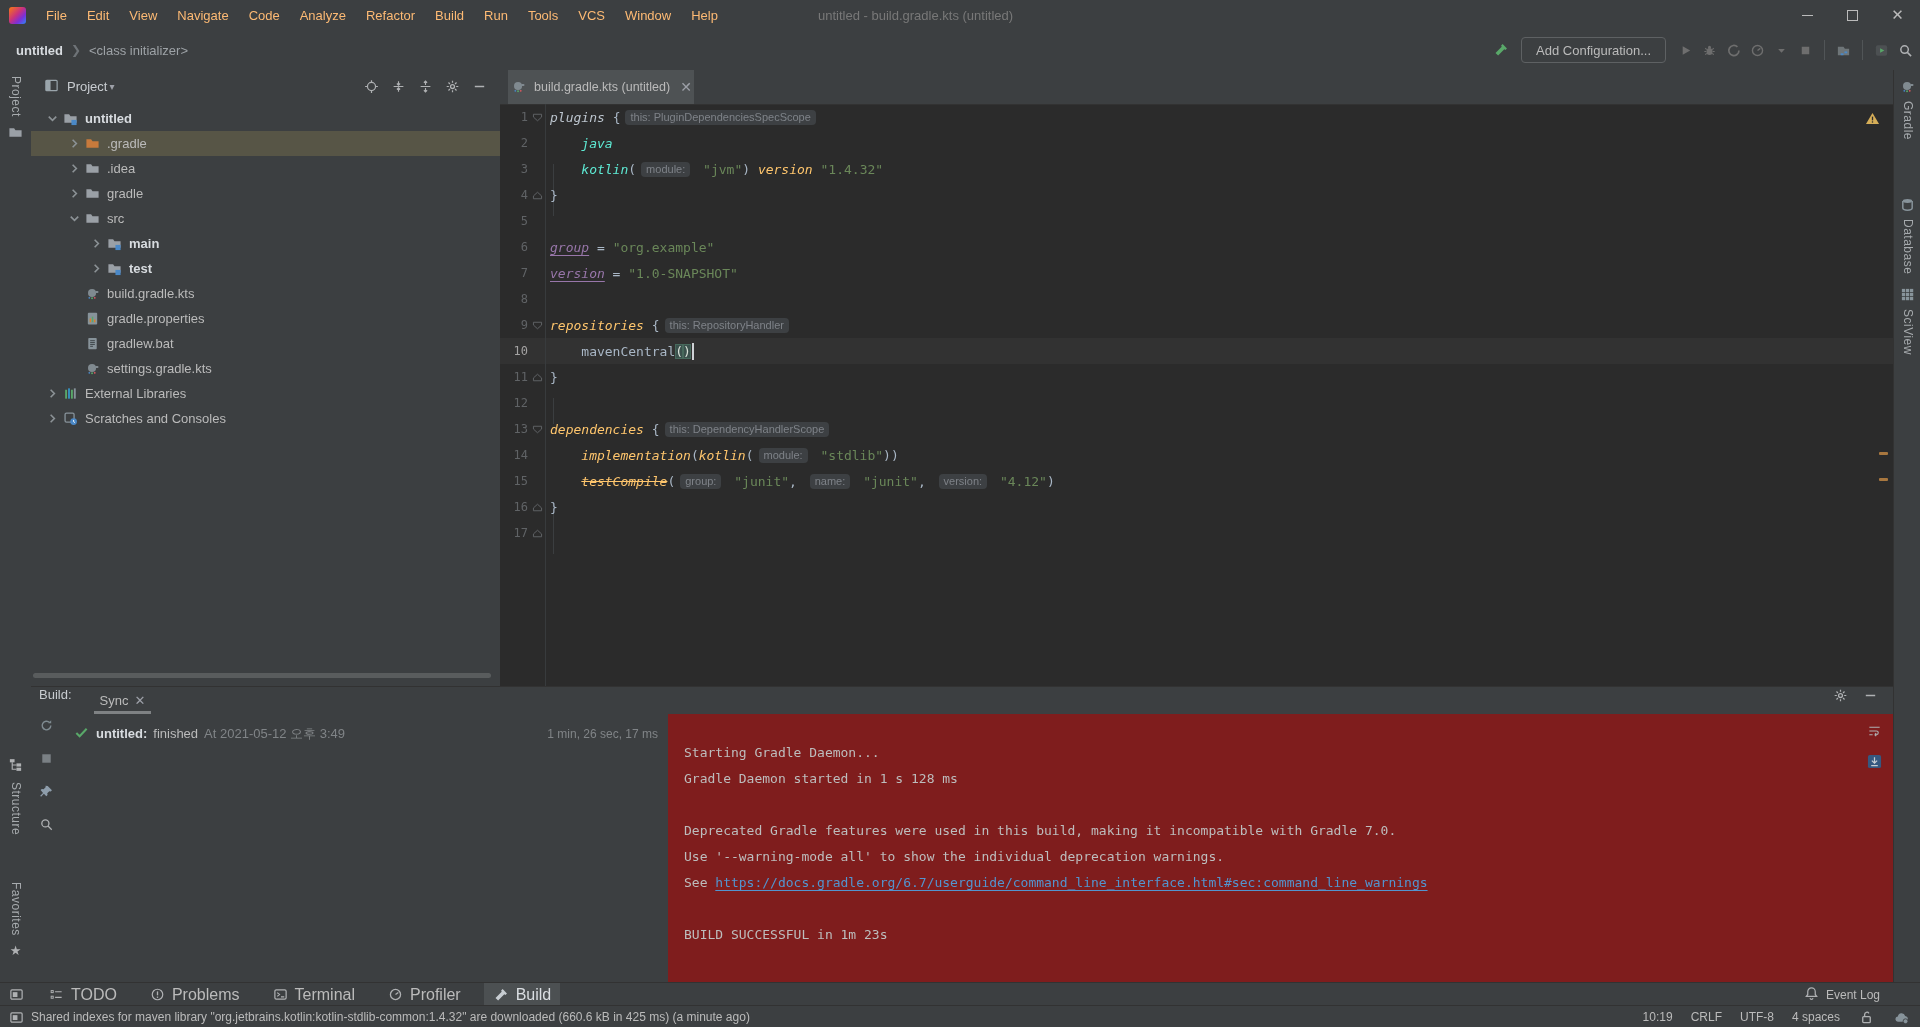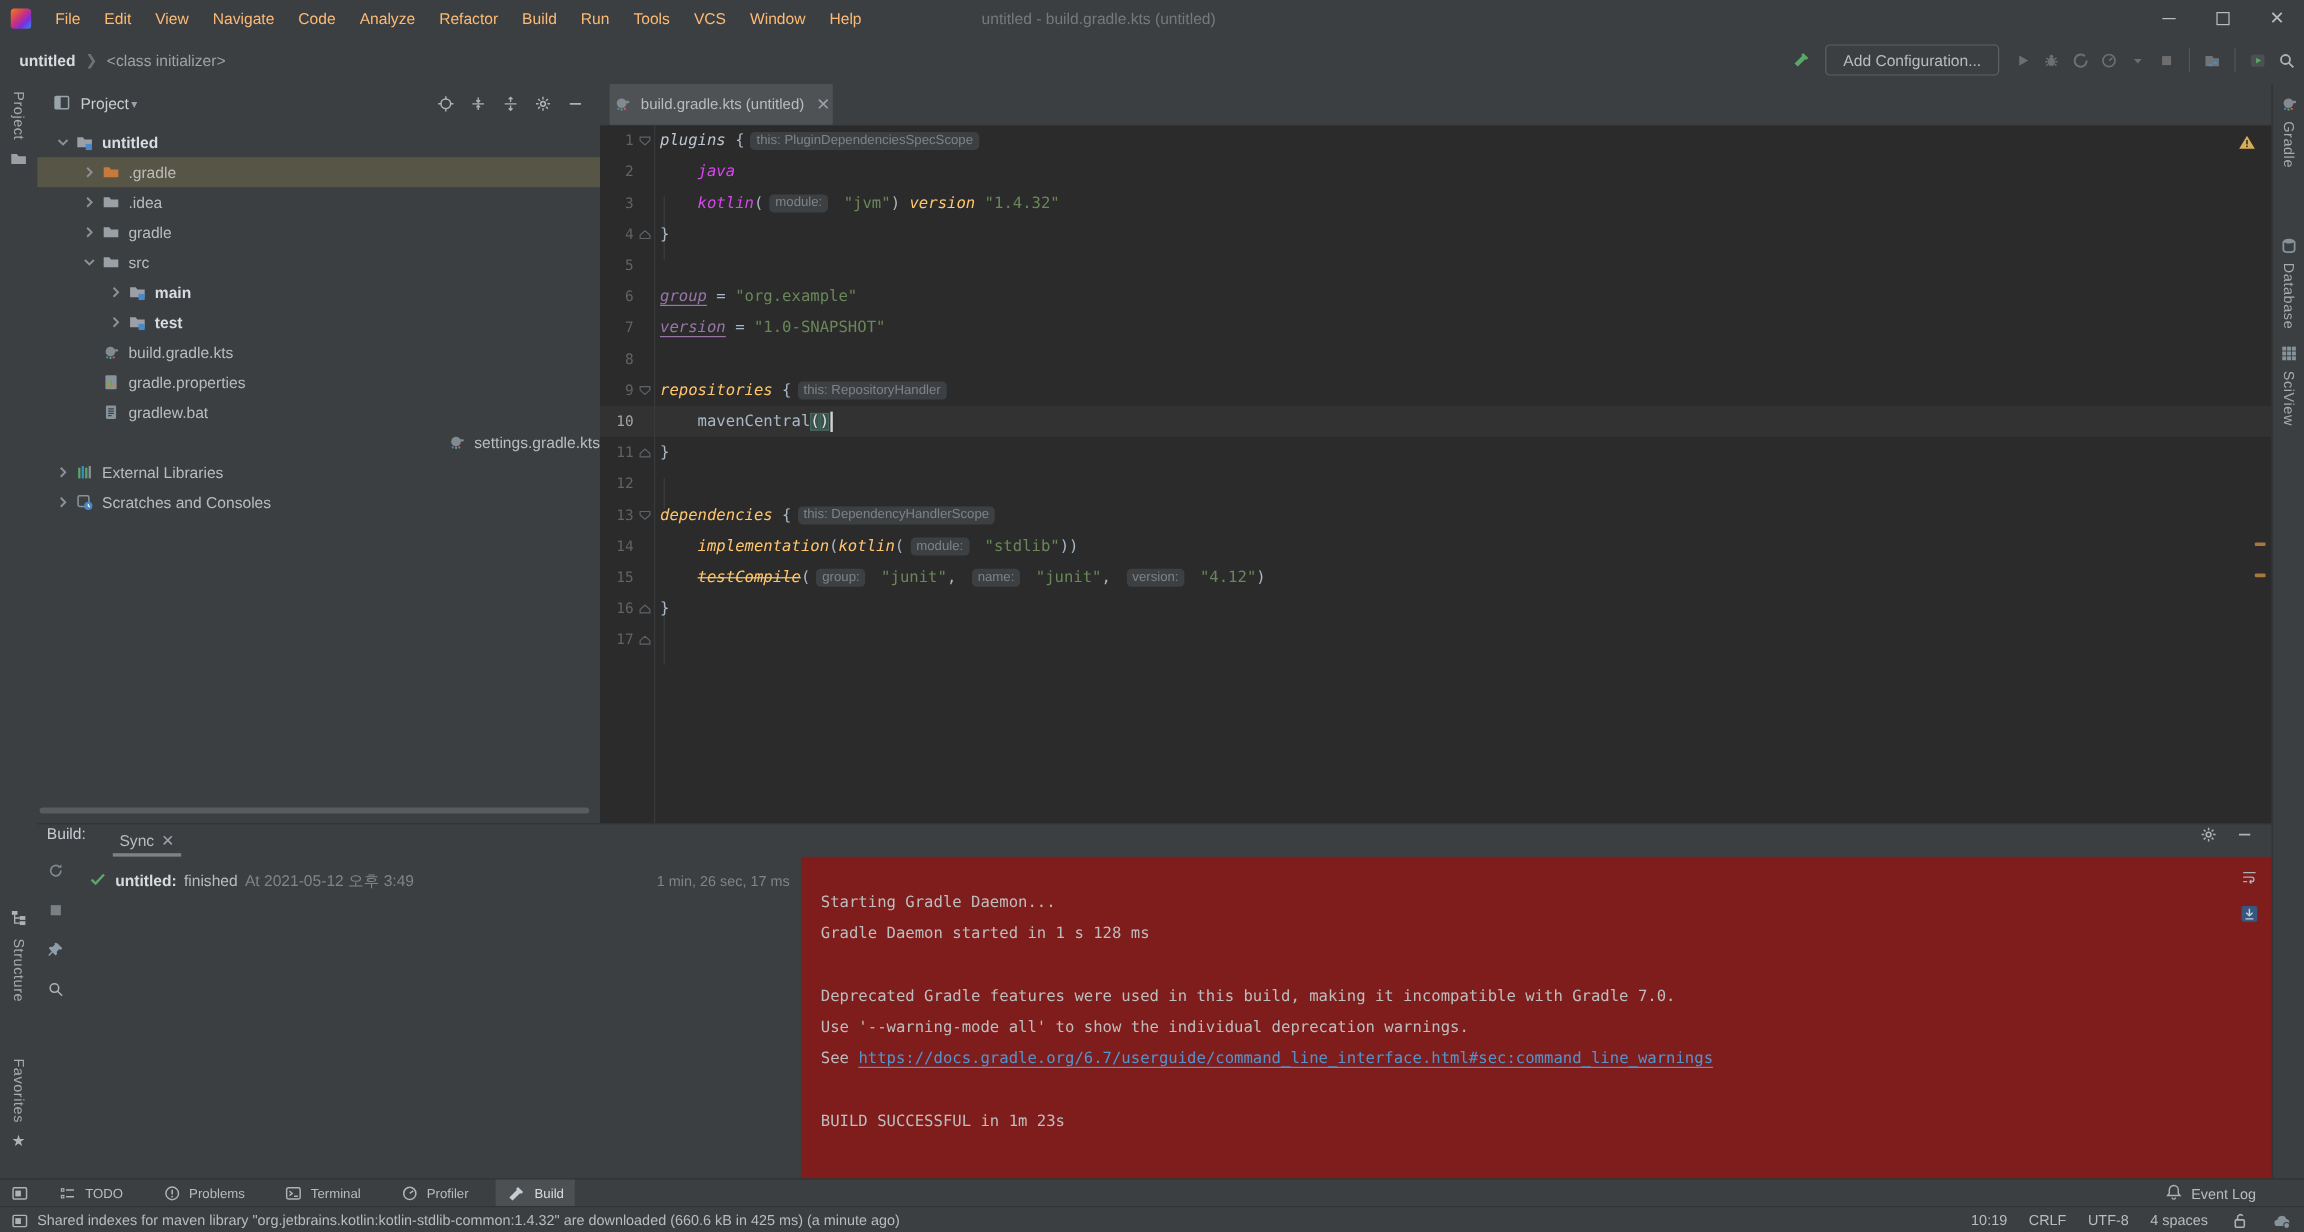--- a/index.html
+++ b/index.html
@@ -54,21 +54,21 @@
   #gut-line{position:absolute;left:45px;top:0;bottom:0;width:1px;background:#383B3D}
   .iguide{position:absolute;width:1px;background:#3B3E40}
   .code-line{position:absolute;left:0;width:100%;height:26px;display:flex;align-items:center;
              font-family:"DejaVu Sans Mono",monospace;font-size:13px;white-space:pre;color:#A9B7C6}
   .lnum{position:absolute;left:0;width:28px;text-align:right;color:#606366;font-size:12px;font-family:"DejaVu Sans Mono",monospace}
   .lnum.cur{color:#A4A3A3}
   .fold{position:absolute;left:30px;width:15px;display:flex;justify-content:center}
   .ctext{margin-left:50px;display:flex;align-items:center}
   .tk-d{color:#A9B7C6}.tk-s{color:#6A8759}
   .tk-f{color:#FFC66D;font-style:italic}.tk-k{color:#FFC66D;font-style:italic}
-  .tk-p{color:#d946ef;font-style:italic}
+  .tk-p{color:#5eead4;font-style:italic}
   .tk-pu{color:#9876AA;font-style:italic;text-decoration:underline;text-underline-offset:3px}
   .tk-blk{color:#BCC5CE;font-style:italic}
   .tk-dep{color:#FFC66D;font-style:italic;text-decoration:line-through}
   .tk-ph{color:#D8E0D8;background:#3B514D;box-shadow:inset 0 0 0 1px #47695C}
   .inlay{background:#3D4043;color:#7E8288;font-family:"Liberation Sans",sans-serif;font-size:11px;
          border-radius:4px;padding:1.5px 5px;margin:0 5px;font-style:normal;white-space:pre}
   .caret{display:inline-block;width:2px;height:17px;background:#CFD2D6;margin-left:1px}
   .stripe-mark{position:absolute;width:9px;height:3px;border-radius:1px;background:#A8773F}
   
   #right-strip{position:absolute;left:1893px;top:70px;width:27px;height:912px;background:#3C3F41;border-left:1px solid #323232}
@@ -88,21 +88,21 @@
   #bp-status-state{color:#BBBBBB}
   #bp-status-time{color:#808487}
   #bp-duration{margin-left:auto;color:#808487;font-size:12px}
   #console{position:absolute;left:637px;top:27px;right:0;bottom:0;background:#7f1d1d}
   .con-line{position:absolute;left:16px;height:26px;display:flex;align-items:center;white-space:pre;
             font-family:"DejaVu Sans Mono",monospace;font-size:13px;color:#BDBDBD}
   .con-line a{color:#5394CF;text-decoration:underline;text-underline-offset:3px}
   #con-icons{position:absolute;right:10px;top:8px;display:flex;flex-direction:column;gap:14px}
   
   #bottom-bar{position:absolute;left:0;top:982px;width:1920px;height:23px;background:#3C3F41;border-top:1px solid #323232;display:flex;align-items:center}
-  .btool{display:flex;align-items:center;gap:6px;height:23px;padding:0 9px;color:#BBBBBB;font-size:11px}
+  .btool{display:flex;align-items:center;gap:6px;height:23px;padding:0 9px;color:#BBBBBB;font-size:16px}
   .btool.active{background:#4C5052;color:#DADEE2}
   #event-log{position:absolute;right:40px;display:flex;align-items:center;gap:6px;font-size:12px}
   
   #status-bar{position:absolute;left:0;top:1005px;width:1920px;height:22px;background:#3C3F41;border-top:1px solid #323232;display:flex;align-items:center;font-size:12px}
   #sb-msg{margin-left:6px;color:#BBBBBB}
   #sb-right{position:absolute;right:10px;display:flex;align-items:center;gap:18px;color:#BBBBBB}
 </style>
 </head>
 <body>
 
@@ -396,21 +396,21 @@
       <div class="trow" style="padding-left: 34px;">
         <span class="tchev"></span>
         <span class="icn">
           <svg viewBox="0 0 16 16" width="15" height="15">
             <rect x="3.5" y="2" width="9" height="12" rx="1" fill="#87939A"></rect>
             <path d="M5.5 5h5M5.5 7h5M5.5 9h5M5.5 11h3" stroke="#3C4246" stroke-width="1"></path>
           </svg>
         </span>
         <span class="tlabel">gradlew.bat</span>
       </div>
-      <div class="trow" style="padding-left: 34px; justify-content: flex-end;">
+      <div class="trow" style="padding-left: 34px;">
         <span class="tchev"></span>
         <span class="icn">
           <svg viewBox="0 0 16 16" width="15" height="15">
             <circle cx="7.5" cy="7.5" r="4.3" fill="#808A90"></circle>
             <rect x="10.8" y="5.3" width="3.6" height="2.1" rx="1" fill="#808A90"></rect>
             <circle cx="4.6" cy="12.6" r="1" fill="#4A88C7"></circle>
             <circle cx="7.5" cy="13.1" r="1" fill="#59A869"></circle>
             <circle cx="10.4" cy="12.6" r="1" fill="#DB5860"></circle>
           </svg>
         </span>

